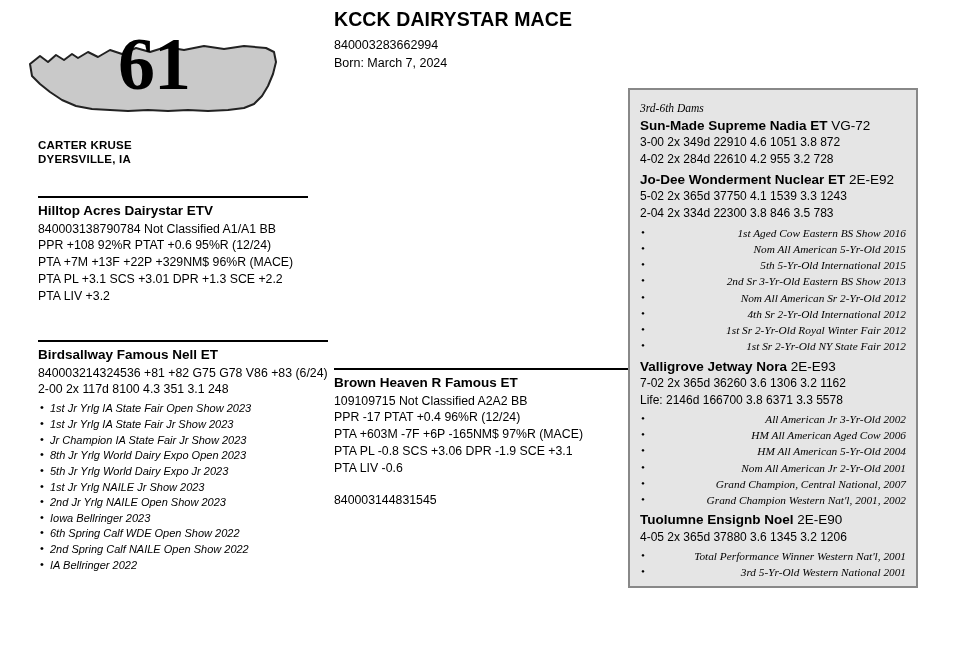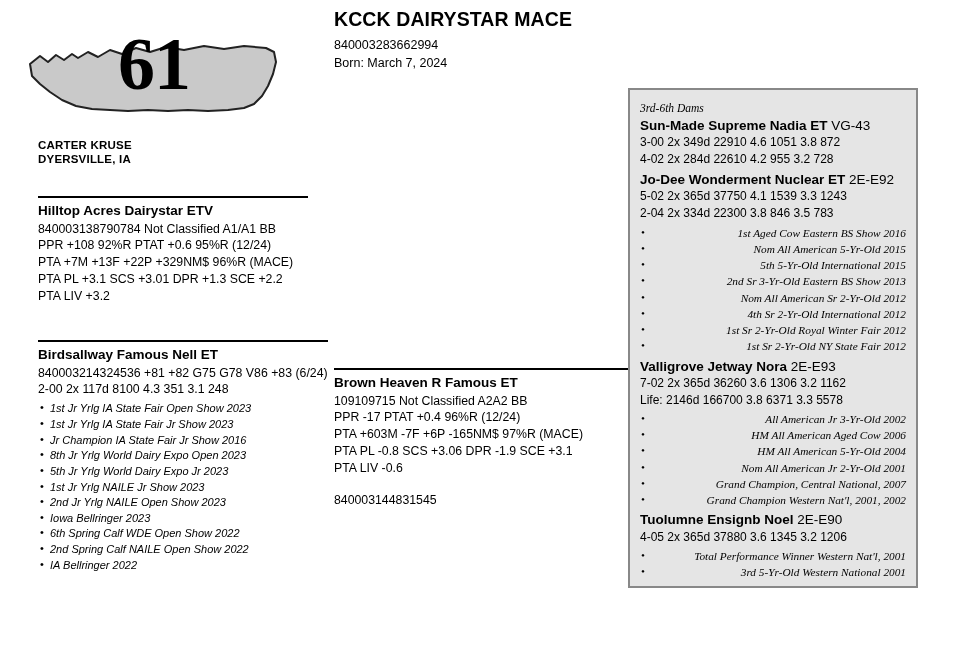--- a/index.html
+++ b/index.html
@@ -215,21 +215,21 @@
   </div>
 
   <div class="ped-block" id="dam-block">
     <div class="rule"></div>
     <div class="ped-name">Birdsallway Famous Nell ET</div>
     <div class="ped-line">840003214324536 +81 +82 G75 G78 V86 +83 (6/24)</div>
     <div class="ped-line">2-00  2x  117d  8100  4.3  351  3.1  248</div>
     <ul class="awards">
       <li>1st Jr Yrlg IA State Fair Open Show 2023</li>
       <li>1st Jr Yrlg IA State Fair Jr Show 2023</li>
-      <li>Jr Champion IA State Fair Jr Show 2016</li>
+      <li>Jr Champion IA State Fair Jr Show 2023</li>
       <li>8th Jr Yrlg World Dairy Expo Open 2023</li>
       <li>5th Jr Yrlg World Dairy Expo Jr 2023</li>
       <li>1st Jr Yrlg NAILE Jr Show 2023</li>
       <li>2nd Jr Yrlg NAILE Open Show 2023</li>
       <li>Iowa Bellringer 2023</li>
       <li>6th Spring Calf WDE Open Show 2022</li>
       <li>2nd Spring Calf NAILE Open Show 2022</li>
       <li>IA Bellringer 2022</li>
     </ul>
   </div>
@@ -245,21 +245,21 @@
   </div>
 
   <div class="ped-block" id="mgd-block">
     <div class="ped-line">840003144831545</div>
   </div>
 
   <div class="right-panel">
     <div class="panel-heading">3rd-6th Dams</div>
 
     <div>
-      <div class="panel-name"><span>Sun-Made Supreme Nadia ET</span><span class="suffix"> VG-43</span></div>
+      <div class="panel-name"><span>Sun-Made Supreme Nadia ET</span><span class="suffix"> VG-72</span></div>
       <div class="panel-line">3-00  2x  349d  22910  4.6  1051  3.8  872</div>
       <div class="panel-line">4-02  2x  284d  22610  4.2    955  3.2  728</div>
     </div>
 
     <div>
       <div class="panel-name"><span>Jo-Dee Wonderment Nuclear ET</span><span class="suffix"> 2E-E92</span></div>
       <div class="panel-line">5-02  2x  365d  37750  4.1  1539  3.3  1243</div>
       <div class="panel-line">2-04  2x  334d  22300  3.8    846  3.5    783</div>
       <ul class="panel-awards">
         <li>1st Aged Cow Eastern BS Show 2016</li>

